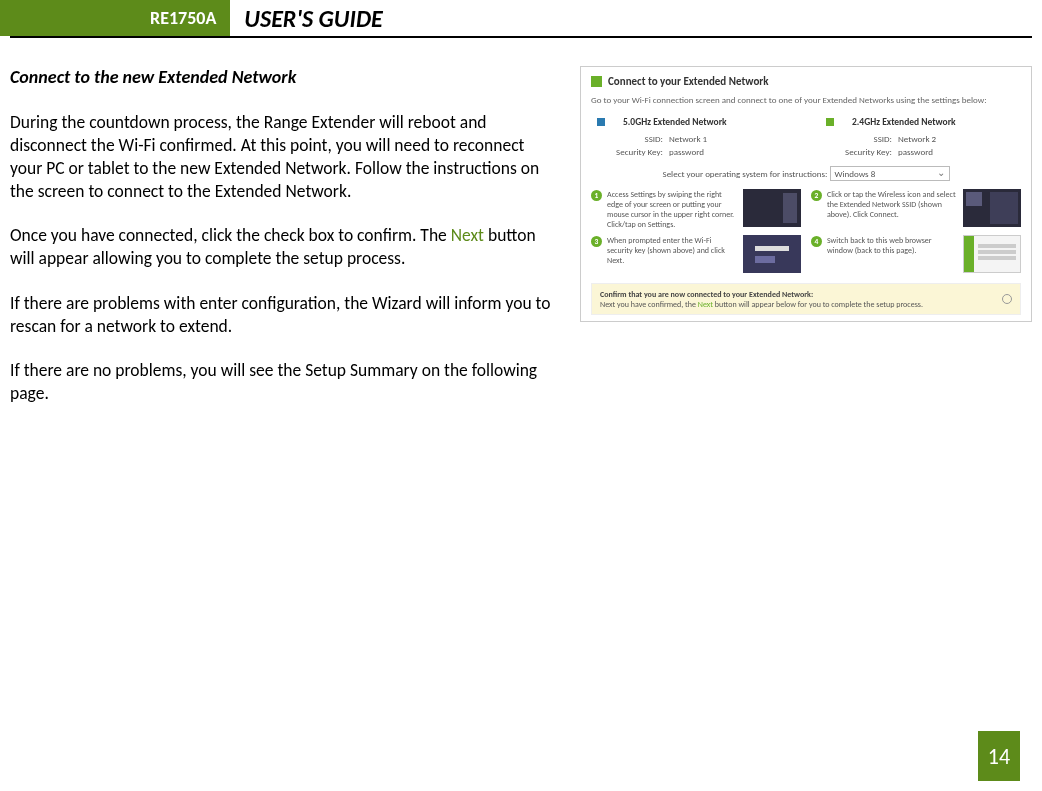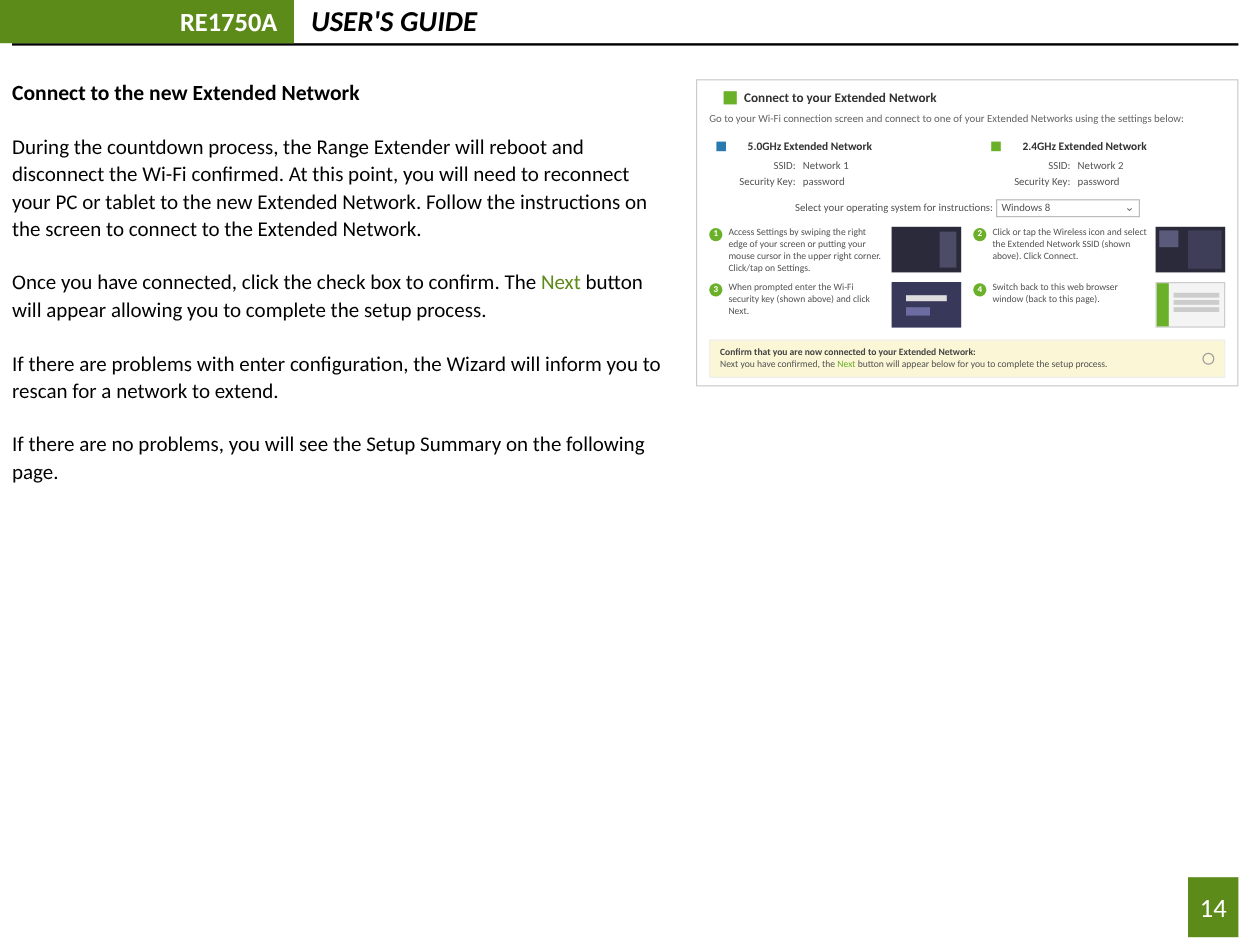--- a/index.html
+++ b/index.html
@@ -17,21 +17,21 @@
     align-items: stretch;
     border-bottom: 2px solid #000;
     height: 38px;
     margin-left: 10px;
     margin-right: 10px;
   }
   .header-tab {
     background: #5d8b1a;
     color: #fff;
     font-weight: bold;
-    font-size: 22px;
+    font-size: 18px;
     display: flex;
     align-items: center;
     padding: 0 14px 0 150px;
     margin-left: -10px;
   }
   .header-title {
     font-weight: bold;
     font-size: 24px;
     display: flex;
     align-items: center;
@@ -45,32 +45,33 @@
   }
   .text-col {
     flex: 0 0 550px;
     font-size: 17.5px;
     line-height: 1.3;
   }
   .text-col h2 {
     font-size: 18px;
     font-weight: bold;
     margin-bottom: 22px;
+    font-style: italic;
   }
   .text-col p { margin-bottom: 22px; }
   .green { color: #5d8b1a; }
   .fig-col { flex: 1; }
   .fig {
     border: 1px solid #ccc;
     background: #fff;
     font-size: 10px;
     color: #555;
     padding: 8px 10px 6px 10px;
   }
-  .fig-title-row { display: flex; align-items: center; gap: 6px; margin-bottom: 6px; margin-left: 12px; }
+  .fig-title-row { display: flex; align-items: center; gap: 6px; margin-bottom: 6px; }
   .sq-lg { width: 11px; height: 11px; background: #6ab029; }
   .fig-title { font-weight: bold; color: #333; font-size: 11px; }
   .fig-sub { font-size: 9px; color: #666; margin-bottom: 10px; line-height: 1.3; }
   .bands { display: flex; gap: 40px; margin-bottom: 8px; padding: 0 6px; }
   .band { flex: 1; }
   .band-head { display: flex; align-items: center; gap: 18px; font-weight: bold; color: #333; font-size: 9.5px; margin-bottom: 4px; }
   .sq-sm { width: 8px; height: 8px; }
   .blue { background: #2a7ab0; }
   .grn { background: #6ab029; }
   .kv { display: flex; font-size: 9px; color: #555; padding-left: 8px; line-height: 1.45; }
@@ -108,21 +109,21 @@
     padding: 5px 8px; font-size: 8px; color: #555; display: flex;
     justify-content: space-between; align-items: center; gap: 8px;
   }
   .confirm .ct strong { color: #444; }
   .confirm .next-word { color: #6ab029; }
   .radio {
     width: 10px; height: 10px; border: 1px solid #999; border-radius: 50%;
     flex-shrink: 0;
   }
   .page-num {
-    position: absolute; right: 10px; bottom: 10px;
+    position: absolute; right: 22px; bottom: 10px;
     background: #5d8b1a; color: #fff; width: 42px; height: 50px;
     display: flex; align-items: center; justify-content: center;
     font-size: 22px;
   }
 </style>
 </head>
 <body>
 
 <div class="header">
   <div class="header-tab">

